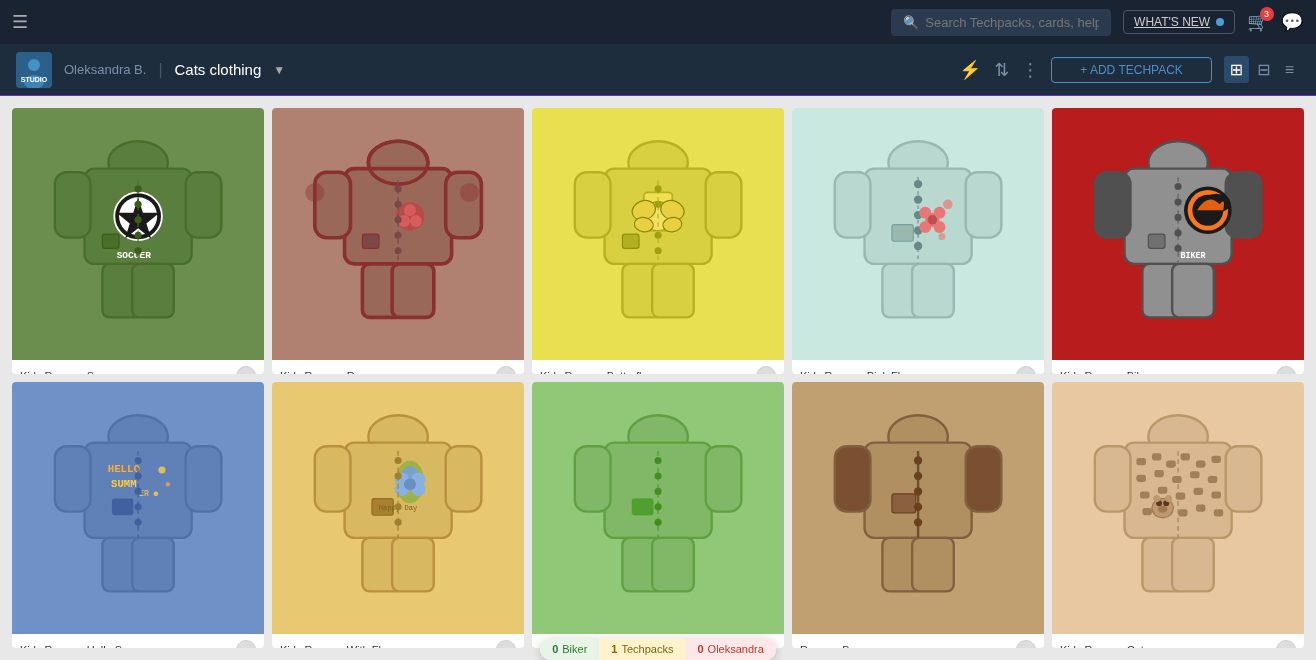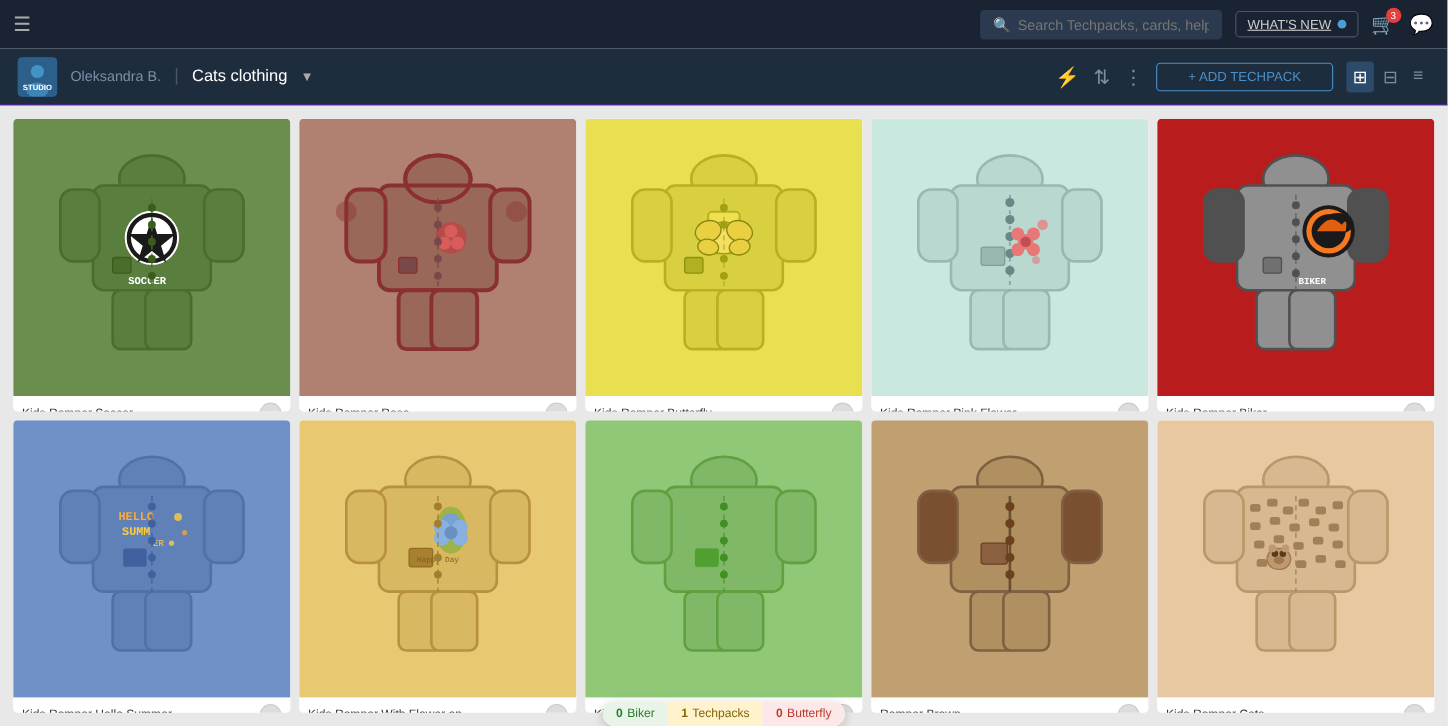--- a/index.html
+++ b/index.html
@@ -581,15 +581,15 @@
   <div class="status-item status-design">
     <span class="status-num">0</span>
     <span>Biker</span>
   </div>
   <div class="status-item status-sampling">
     <span class="status-num">1</span>
     <span>Techpacks</span>
   </div>
   <div class="status-item status-production">
     <span class="status-num">0</span>
-    <span>Butterfly</span>
+    <span>Oleksandra</span>
   </div>
 </div>
 
 </body></html>

